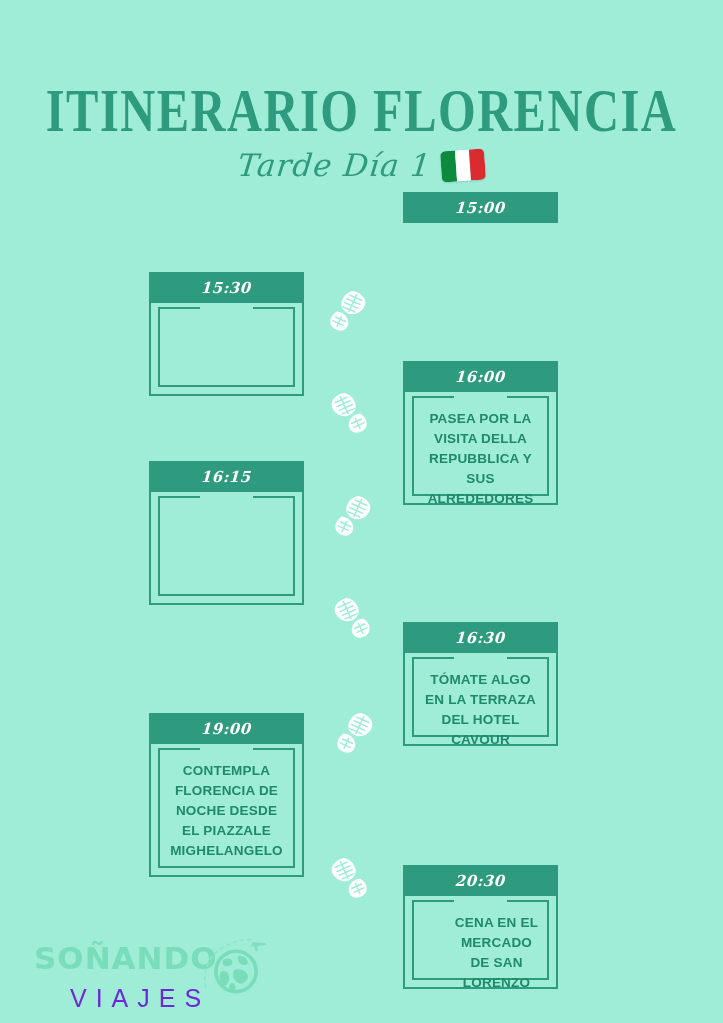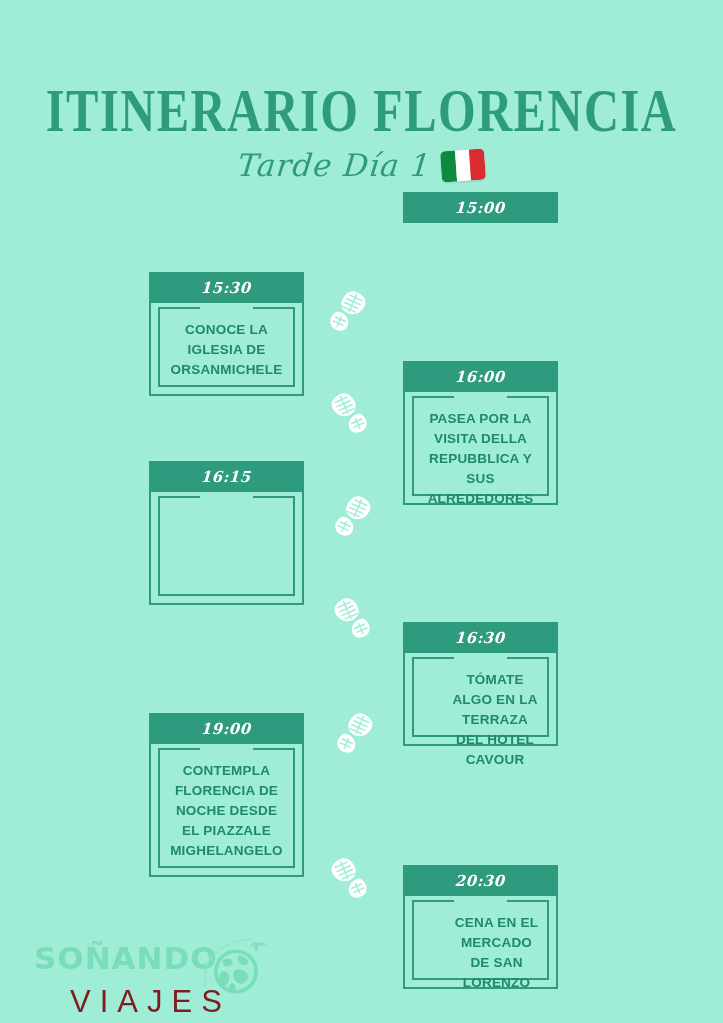--- a/index.html
+++ b/index.html
@@ -159,22 +159,22 @@
     font-weight: bold;
     font-size: 31px;
     color: #79DDB9;
     letter-spacing: 1px;
   }
   #logo-sub {
     position: absolute;
     left: 48px;
     top: 52px;
     font-family: "Liberation Sans", sans-serif;
-    font-size: 31px;
-    color: #7f1d1d;
+    font-size: 25px;
+    color: #6d28d9;
     letter-spacing: 9px;
   }
   #logo-globe {
     position: absolute;
     left: 178px;
     top: 2px;
     width: 72px;
     height: 72px;
   }
   #logo-globe svg { width:100%; height:100%; display:block; }
@@ -199,21 +199,20 @@
     <span class="card-time">15:00</span>
   </div>
 </div>
 
 <div class="card" style="left:149px; top:272px;">
   <div class="card-header">
     <span class="card-time">15:30</span>
   </div>
   <div class="card-body" style="height:94px;">
     <div class="inner-frame"></div>
-    <div class="card-text">CONOCE LA IGLESIA DE ORSANMICHELE</div>
   </div>
 </div>
 
 <div class="card" style="left:403px; top:361px;">
   <div class="card-header">
     <span class="card-time">16:00</span>
   </div>
   <div class="card-body" style="height:114px;">
     <div class="inner-frame"></div>
     <div class="card-text">PASEA POR LA VISITA DELLA REPUBBLICA Y SUS ALREDEDORES</div>
@@ -226,21 +225,21 @@
   </div>
   <div class="card-body" style="height:114px;">
     <div class="inner-frame"></div>
   </div>
 </div>
 
 <div class="card" style="left:403px; top:622px;">
   <div class="card-header">
     <span class="card-time">16:30</span>
   </div>
-  <div class="card-body" style="height:94px;padding-left:36px;">
+  <div class="card-body" style="height:94px;">
     <div class="inner-frame"></div>
     <div class="card-text">TÓMATE ALGO EN LA TERRAZA DEL HOTEL CAVOUR</div>
   </div>
 </div>
 
 <div class="card" style="left:149px; top:713px;">
   <div class="card-header">
     <span class="card-time">19:00</span>
   </div>
   <div class="card-body" style="height:134px;">

